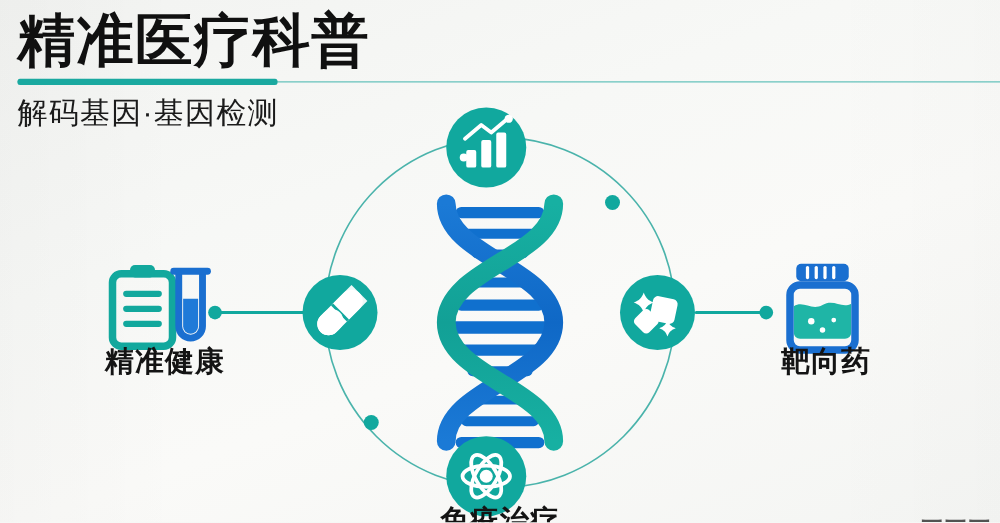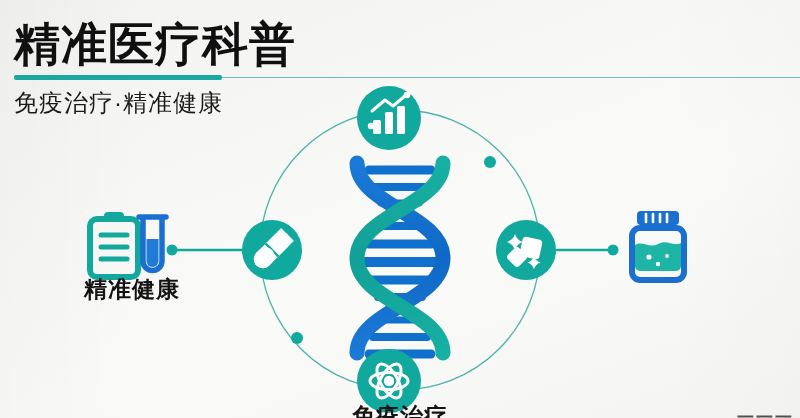--- a/index.html
+++ b/index.html
@@ -30,21 +30,21 @@
     inset: 0;
     background:
       linear-gradient(90deg, rgba(0,0,0,0.018) 0%, rgba(255,255,255,0) 18%, rgba(255,255,255,0) 82%, rgba(0,0,0,0.012) 100%);
     pointer-events: none;
   }
 
   
   .header {
     position: absolute;
     left: 0;
-    top: 12px;
+    top: 0;
     width: 800px;
     height: 120px;
   }
   .title {
     position: absolute;
     left: 14px;
     top: 6px;
     font-size: 46px;
     line-height: 52px;
     font-weight: 700;
@@ -147,21 +147,21 @@
 <div id="poster">
 
   <div class="header">
     <div class="title">精准医疗科普</div>
 
     <div class="divider-wrap">
       <div class="divider-thin"></div>
       <div class="divider-thick"></div>
     </div>
 
-    <div class="subtitle">免疫治疗·精准健康</div>
+    <div class="subtitle">解码基因·基因检测</div>
   </div>
 
   <div class="stage">
     <svg width="800" height="418" viewBox="0 0 800 418" xmlns="http://www.w3.org/2000/svg">
 
       <defs>
         <linearGradient id="gTealStrand" x1="0" y1="0" x2="0" y2="1">
           <stop offset="0%" stop-color="#17b0a2"></stop>
           <stop offset="50%" stop-color="#12a096"></stop>
           <stop offset="100%" stop-color="#17b0a2"></stop>
@@ -310,18 +310,19 @@
           <circle cx="23" cy="33" r="2.2" fill="#ffffff"></circle>
           <circle cx="32" cy="25" r="1.9" fill="#ffffff"></circle>
         </g>
       </g>
 
     </svg>
   </div>
 
   <div class="side-label label-left">精准健康</div>
 
+  <div class="side-label label-right">靶向药</div>
 
   <div class="label-bottom">免疫治疗</div>
 
   <div class="watermark">一一一</div>
 
 </div>
 
 </body></html>

